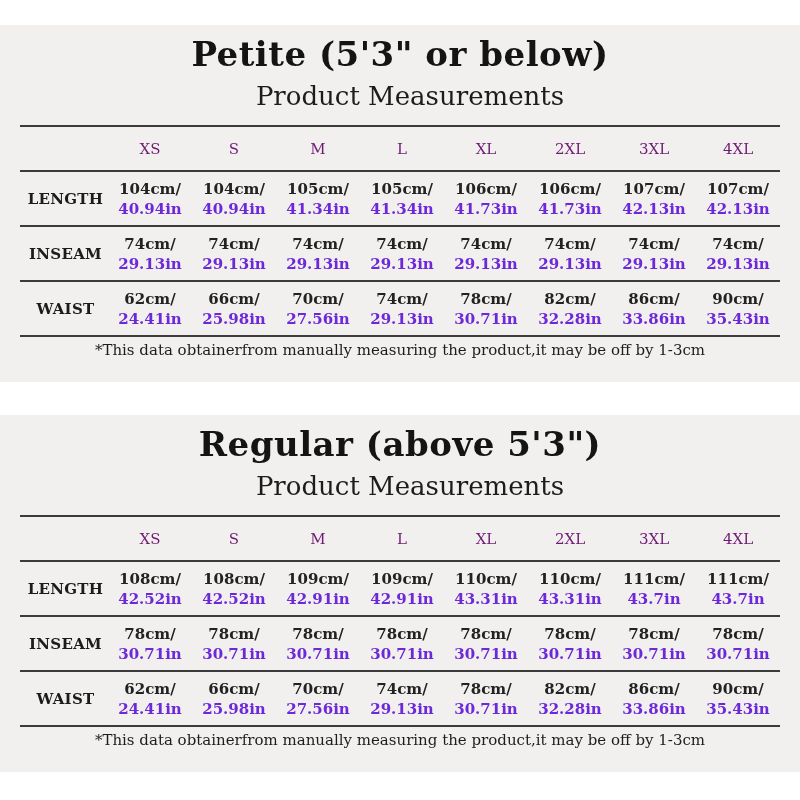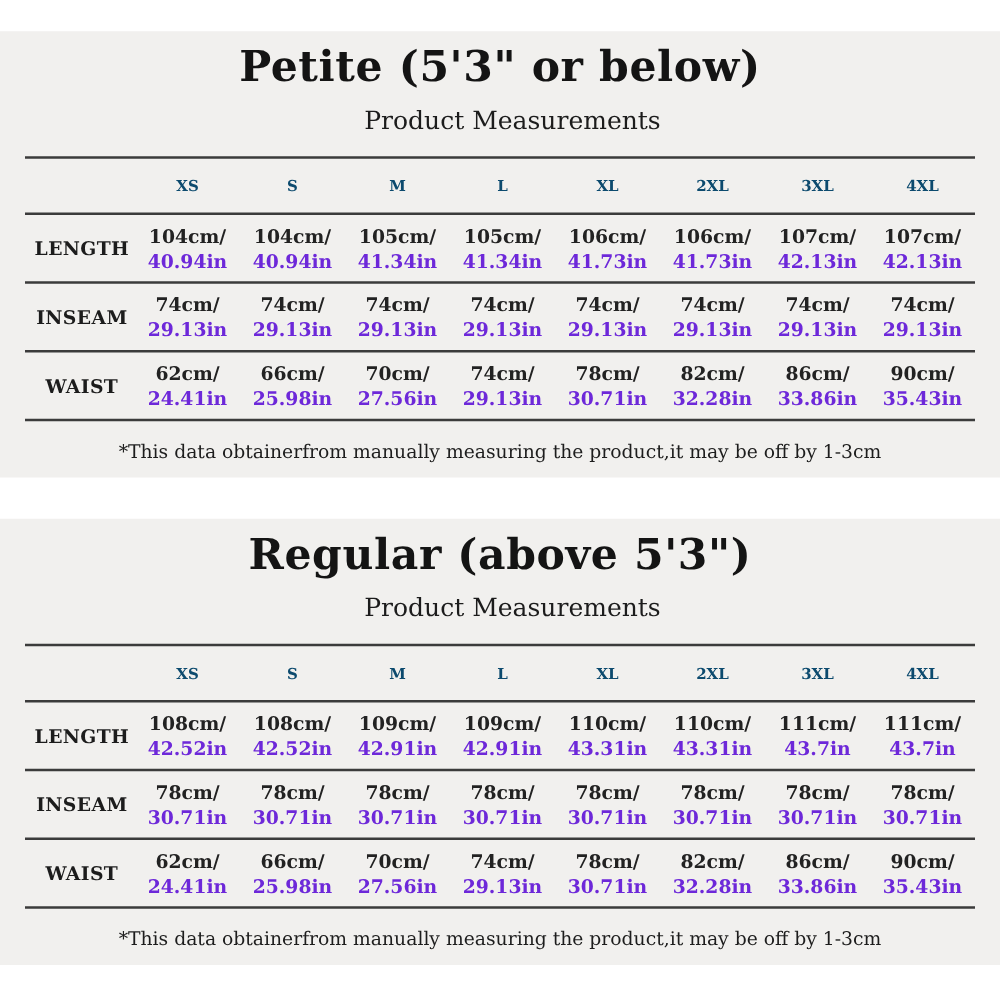--- a/index.html
+++ b/index.html
@@ -18,21 +18,21 @@
     padding-top: 7px;
     text-align: center;
     font-size: 34px;
     font-weight: bold;
     letter-spacing: 0.5px;
     line-height: 44px;
     color: #141414;
   }
   .panel-subtitle {
     text-align: center;
-    font-size: 20px;
+    font-size: 26px;
     font-weight: normal;
     line-height: 40px;
     color: #1c1c1c;
     padding-left: 20px;
   }
 
   table.measure {
     margin: 9px 20px 0 20px;
     width: 760px;
     border-collapse: collapse;
@@ -49,23 +49,23 @@
   table.measure tbody tr {
     height: 55px;
     border-bottom: 2px solid #3b3b3b;
   }
   table.measure th, table.measure td {
     text-align: center;
     vertical-align: middle;
     padding: 0;
   }
   table.measure thead th {
-    font-size: 12px;
-    font-weight: bold;
-    color: #0c4a6e;
+    font-size: 15px;
+    font-weight: normal;
+    color: #701a75;
   }
   table.measure th.rowlabel {
     text-align: center;
     padding-left: 3px;
     font-size: 15px;
     font-weight: bold;
     letter-spacing: 0.3px;
   }
   td .cm {
     font-size: 15px;
@@ -74,21 +74,21 @@
     color: #222222;
   }
   td .in {
     font-size: 15px;
     font-weight: bold;
     line-height: 20px;
     color: #6d28d9;
   }
 
   .footnote {
-    margin-top: 15px;
+    margin-top: 4px;
     text-align: center;
     font-size: 15px;
     color: #1d1d1d;
   }
 </style>
 </head>
 <body>
 
 <div>
 

